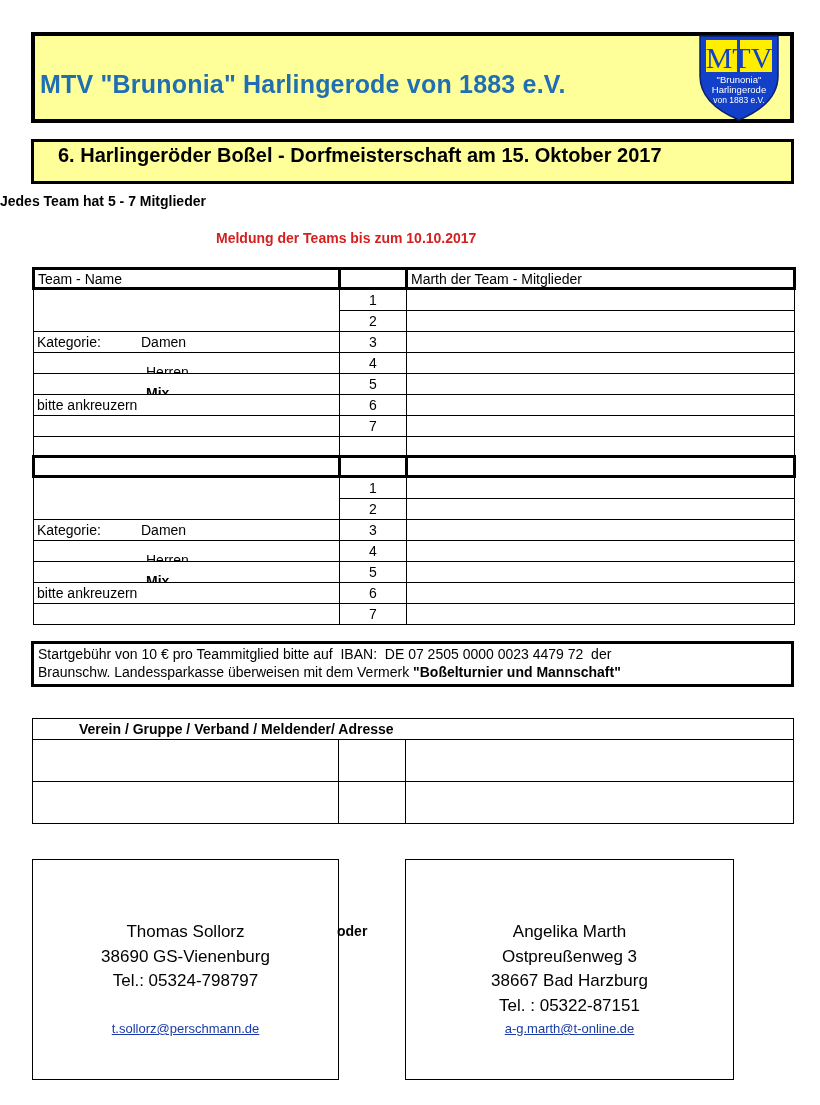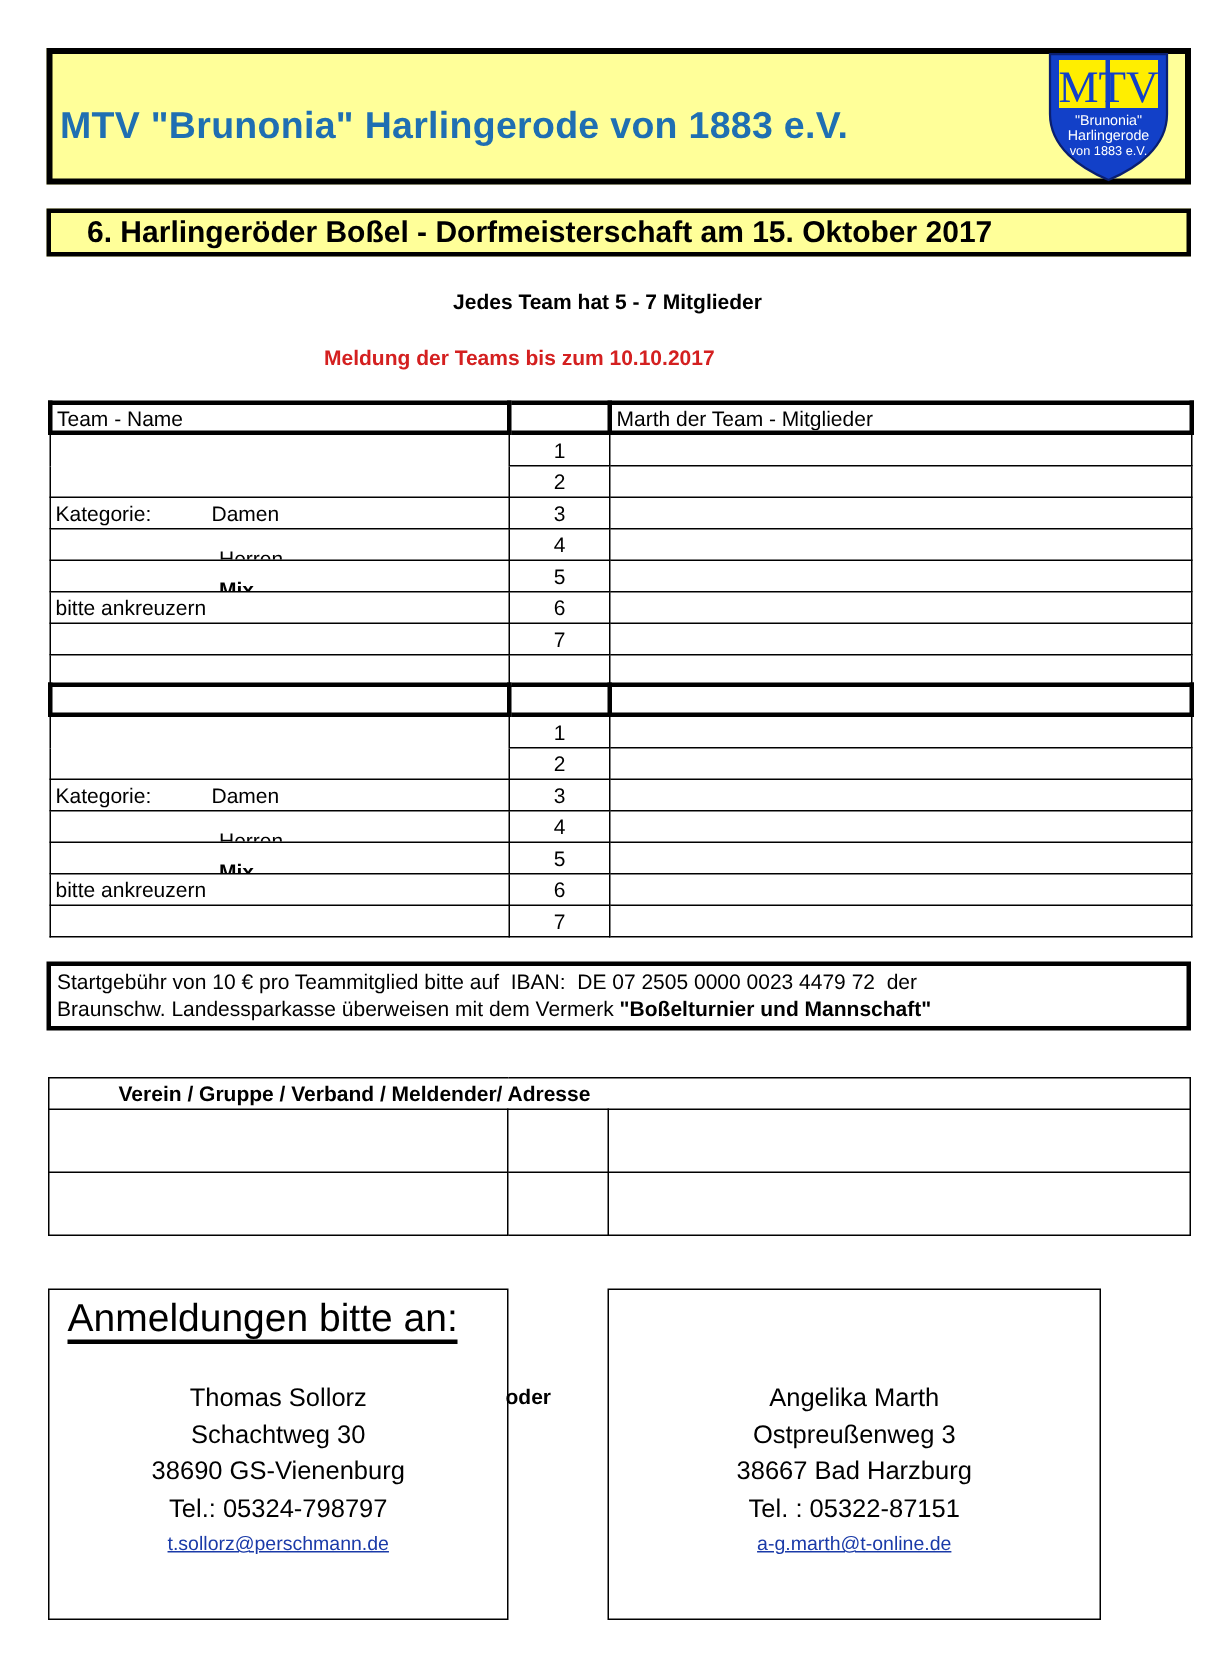--- a/index.html
+++ b/index.html
@@ -3,24 +3,24 @@
 <meta charset="utf-8">
 <style>
   html, body { margin:0; padding:0; background:#ffffff; }
   body { width:820px; height:1105px; position:relative; overflow:hidden; font-family:"Liberation Sans", sans-serif; color:#000; }
   .abs { position:absolute; box-sizing:border-box; }
 
   .hdr { left:31px; top:32px; width:763px; height:91px; background:#ffff99; border:4px solid #000; }
   .hdr-title { position:absolute; left:5px; top:34px; font-size:25px; font-weight:bold; color:#1f6fb2; letter-spacing:0.2px; white-space:nowrap; }
   .logo { position:absolute; right:6px; top:-4px; width:90px; height:90px; }
 
-  .sub { left:31px; top:139px; width:763px; height:32px; background:#ffff99; border:3px solid #000; }
+  .sub { left:31px; top:139px; width:763px; height:45px; background:#ffff99; border:3px solid #000; }
   .sub-title { position:absolute; left:24px; top:2px; font-size:20px; font-weight:bold; white-space:nowrap; }
 
-  .info1 { left:0; top:193px; width:810px; text-align:center; font-size:14px; font-weight:bold; padding-left:0px; }
+  .info1 { left:0; top:193px; width:810px; font-size:14px; font-weight:bold; padding-left:0px; }
   .info1 span { position:relative; left:0px; }
   .info2 { left:216px; top:230px; font-size:14px; font-weight:bold; color:#d42020; white-space:nowrap; }
 
   table.team { position:absolute; left:32px; border-collapse:collapse; table-layout:fixed; font-size:14px; }
   table.team td { border:1px solid #000; height:20px; padding:0 3px; line-height:19px; white-space:nowrap; overflow:hidden; }
   table.team col.c1 { width:306px; }
   table.team col.c2 { width:67px; }
   table.team col.c3 { width:388px; }
   table.team tr.thick td { border:3px solid #000; height:17px; line-height:16px; }
   table.team td.num { text-align:center; }
@@ -208,24 +208,22 @@
   </tr>
   <tr class="r">
     <td></td>
     <td></td>
     <td></td>
   </tr>
 </tbody>
   </table>
 
 <div class="abs cbox left">
-  <div class="anm">Anmeldungen bitte an:</div>
   <div class="clines">
     <div>Thomas Sollorz</div>
-    <div>Schachtweg 30</div>
     <div>38690 GS-Vienenburg</div>
     <div>Tel.: 05324-798797</div>
   </div>
   <div class="email"><a>t.sollorz@perschmann.de</a></div>
 </div>
 
 <div class="abs oder">oder</div>
 
 <div class="abs cbox right">
   <div class="clines">

